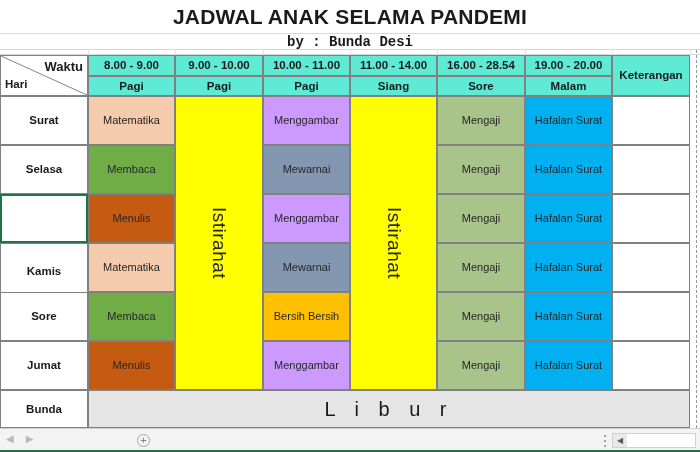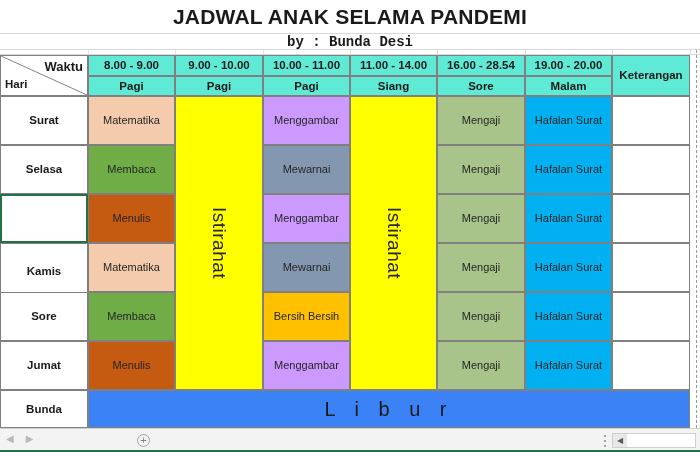--- a/index.html
+++ b/index.html
@@ -287,21 +287,21 @@
   <div class="cell act-cell" style="left:525px;top:292px;width:87px;height:49px;background:#00B0F0">Hafalan Surat</div>
   <div class="cell act-cell" style="left:525px;top:341px;width:87px;height:49px;background:#00B0F0">Hafalan Surat</div>
 
   <div class="cell" style="left:612px;top:96px;width:78px;height:49px;background:#fff"></div>
   <div class="cell" style="left:612px;top:145px;width:78px;height:49px;background:#fff"></div>
   <div class="cell" style="left:612px;top:194px;width:78px;height:49px;background:#fff"></div>
   <div class="cell" style="left:612px;top:243px;width:78px;height:49px;background:#fff"></div>
   <div class="cell" style="left:612px;top:292px;width:78px;height:49px;background:#fff"></div>
   <div class="cell" style="left:612px;top:341px;width:78px;height:49px;background:#fff"></div>
 
-  <div class="cell libur-cell" style="left:88px;top:390px;width:602px;height:38px;background:#3b82f6">L i b u r</div>
+  <div class="cell libur-cell" style="left:88px;top:390px;width:602px;height:38px;background:#e5e5e5">L i b u r</div>
 
   <div class="sel-ring" style="left:0;top:194px;width:88px;height:49px"></div>
 
   <div class="print-edge" style="left:696px;height:378px"></div>
 
   <div class="bottom-bar">
     <div class="nav-arrows">
       <span>◀</span>
       <span>▶</span>
     </div>

